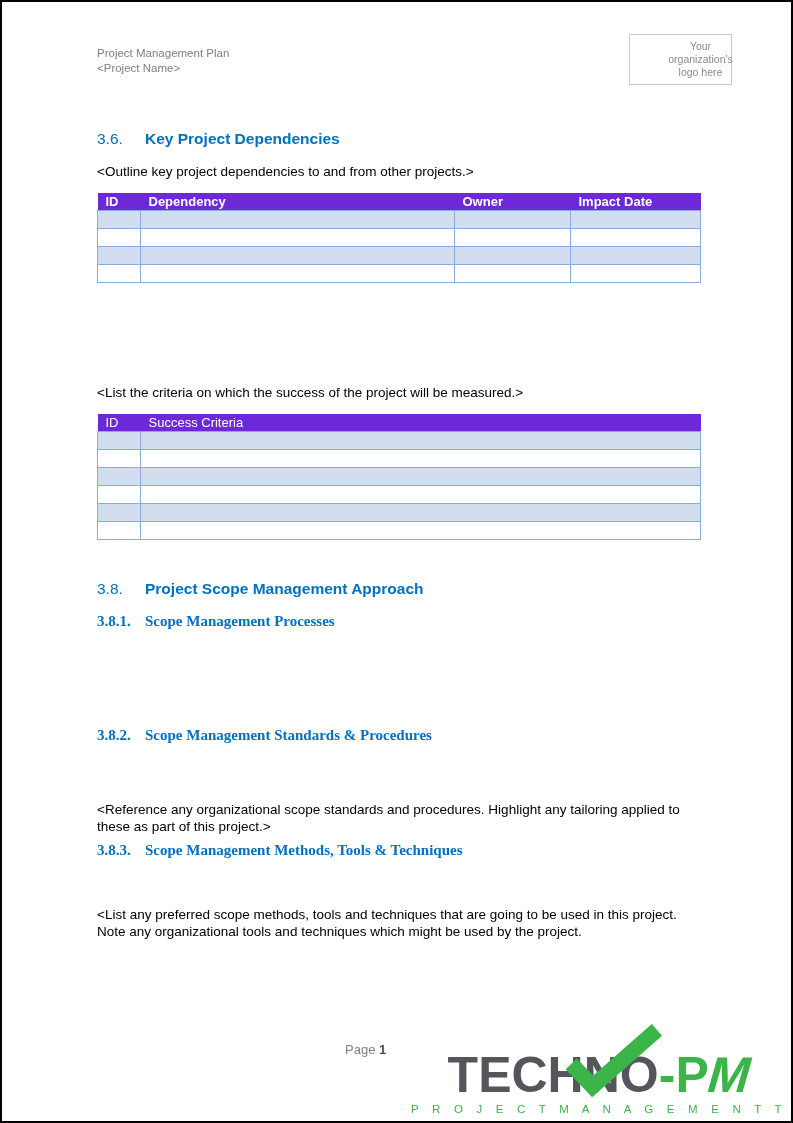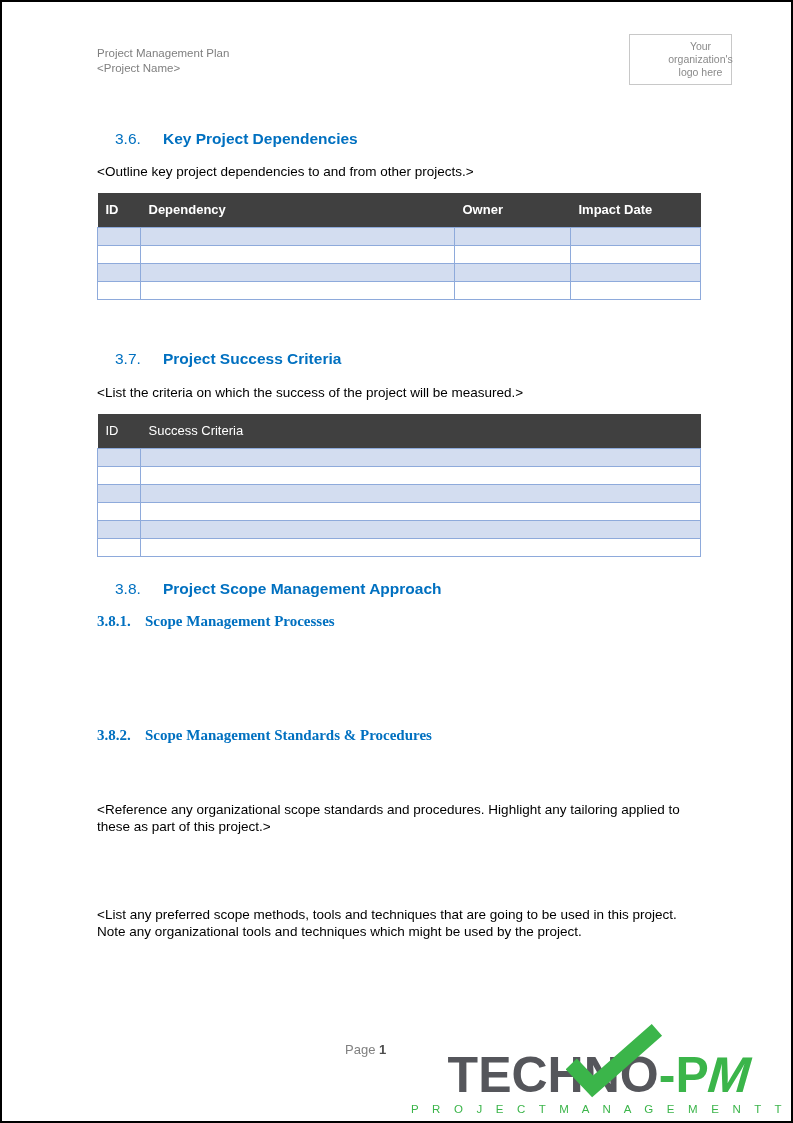--- a/index.html
+++ b/index.html
@@ -13,34 +13,34 @@
   
   .doc-header { position:absolute; left:95px; top:44px; color:#7f7f7f; font-size:11.5px; line-height:15px; }
   .logo-box {
     position:absolute; left:627px; top:32px; width:103px; height:51px;
     border:1px solid #c8c8c8; display:flex; flex-direction:column;
     align-items:center; justify-content:center;
     color:#8a8a8a; font-size:10.5px; line-height:13px; text-align:center;padding-left:40px;
   }
 
   
-  .h2 { position:absolute; left:113px; font-size:15.5px; color:#0070c0; white-space:nowrap; }
+  .h2 { position:absolute; left:95px; font-size:15.5px; color:#0070c0; white-space:nowrap; }
   .h2 .num { display:inline-block; width:48px; font-weight:400; }
   .h2 .ttl { font-weight:700; }
   .h3 { position:absolute; left:95px; font-size:15px; color:#0070c0; font-weight:700; white-space:nowrap;font-family:Liberation Serif, serif; }
   .h3 .num { display:inline-block; width:48px; }
 
   
   .para { position:absolute; left:95px; width:608px; font-size:13.5px; line-height:17px; color:#000000; }
 
   
   table.tpl { position:absolute; left:95px; border-collapse:collapse; table-layout:fixed; width:603px; }
   table.tpl th {
-    background:#404040; color:#ffffff; text-align:left;
-    height:34px; padding:0 8px; font-size:13px; border:none;
+    background:#6d28d9; color:#ffffff; text-align:left;
+    height:17px; padding:0 8px; font-size:13px; border:none;
   }
   table.tpl.bold-head th { font-weight:700; }
   table.tpl.reg-head th { font-weight:400; }
   table.tpl td { height:18px; padding:0 8px; font-size:12px; border:1px solid #8eaadb; background:#ffffff; }
   table.tpl tr.band td { background:#d3ddf0; }
 
   
   .page-num { position:absolute; left:343px; top:1040px; font-size:13px; color:#808080; }
   .page-num b { color:#4d4d4d; }
 
@@ -116,23 +116,20 @@
         </tr>
         <tr>
           <td></td>
           <td></td>
           <td></td>
           <td></td>
         </tr>
       </tbody>
   </table>
 
-  <div class="h2" style="top:348px;">
-    <span class="num">3.7.</span><span class="ttl">Project Success Criteria</span>
-  </div>
   <div class="para" style="top:382px;">&lt;List the criteria on which the success of the project will be measured.&gt;</div>
 
   <table class="tpl reg-head" style="top:412px;">
     <colgroup>
         <col style="width:43px">
         <col style="width:560px">
       </colgroup>
     <thead>
       <tr>
         <th>ID</th>
@@ -173,20 +170,23 @@
 
   <div class="h3" style="top:611px;">
     <span class="num">3.8.1.</span><span>Scope Management Processes</span>
   </div>
 
   <div class="h3" style="top:725px;">
     <span class="num">3.8.2.</span><span>Scope Management Standards &amp; Procedures</span>
   </div>
   <div class="para" style="top:799px;">&lt;Reference any organizational scope standards and procedures. Highlight any tailoring applied to these as part of this project.&gt;</div>
 
+  <div class="h3" style="top:840px;">
+    <span class="num">3.8.3.</span><span>Scope Management Methods, Tools &amp; Techniques</span>
+  </div>
   <div class="para" style="top:904px;">&lt;List any preferred scope methods, tools and techniques that are going to be used in this project. Note any organizational tools and techniques which might be used by the project.</div>
 
   <div class="page-num">
     <span>Page</span>
     <b>1</b>
   </div>
 
   <div class="brand">
     <div class="brand-main">
       <span class="g">TECH</span>

